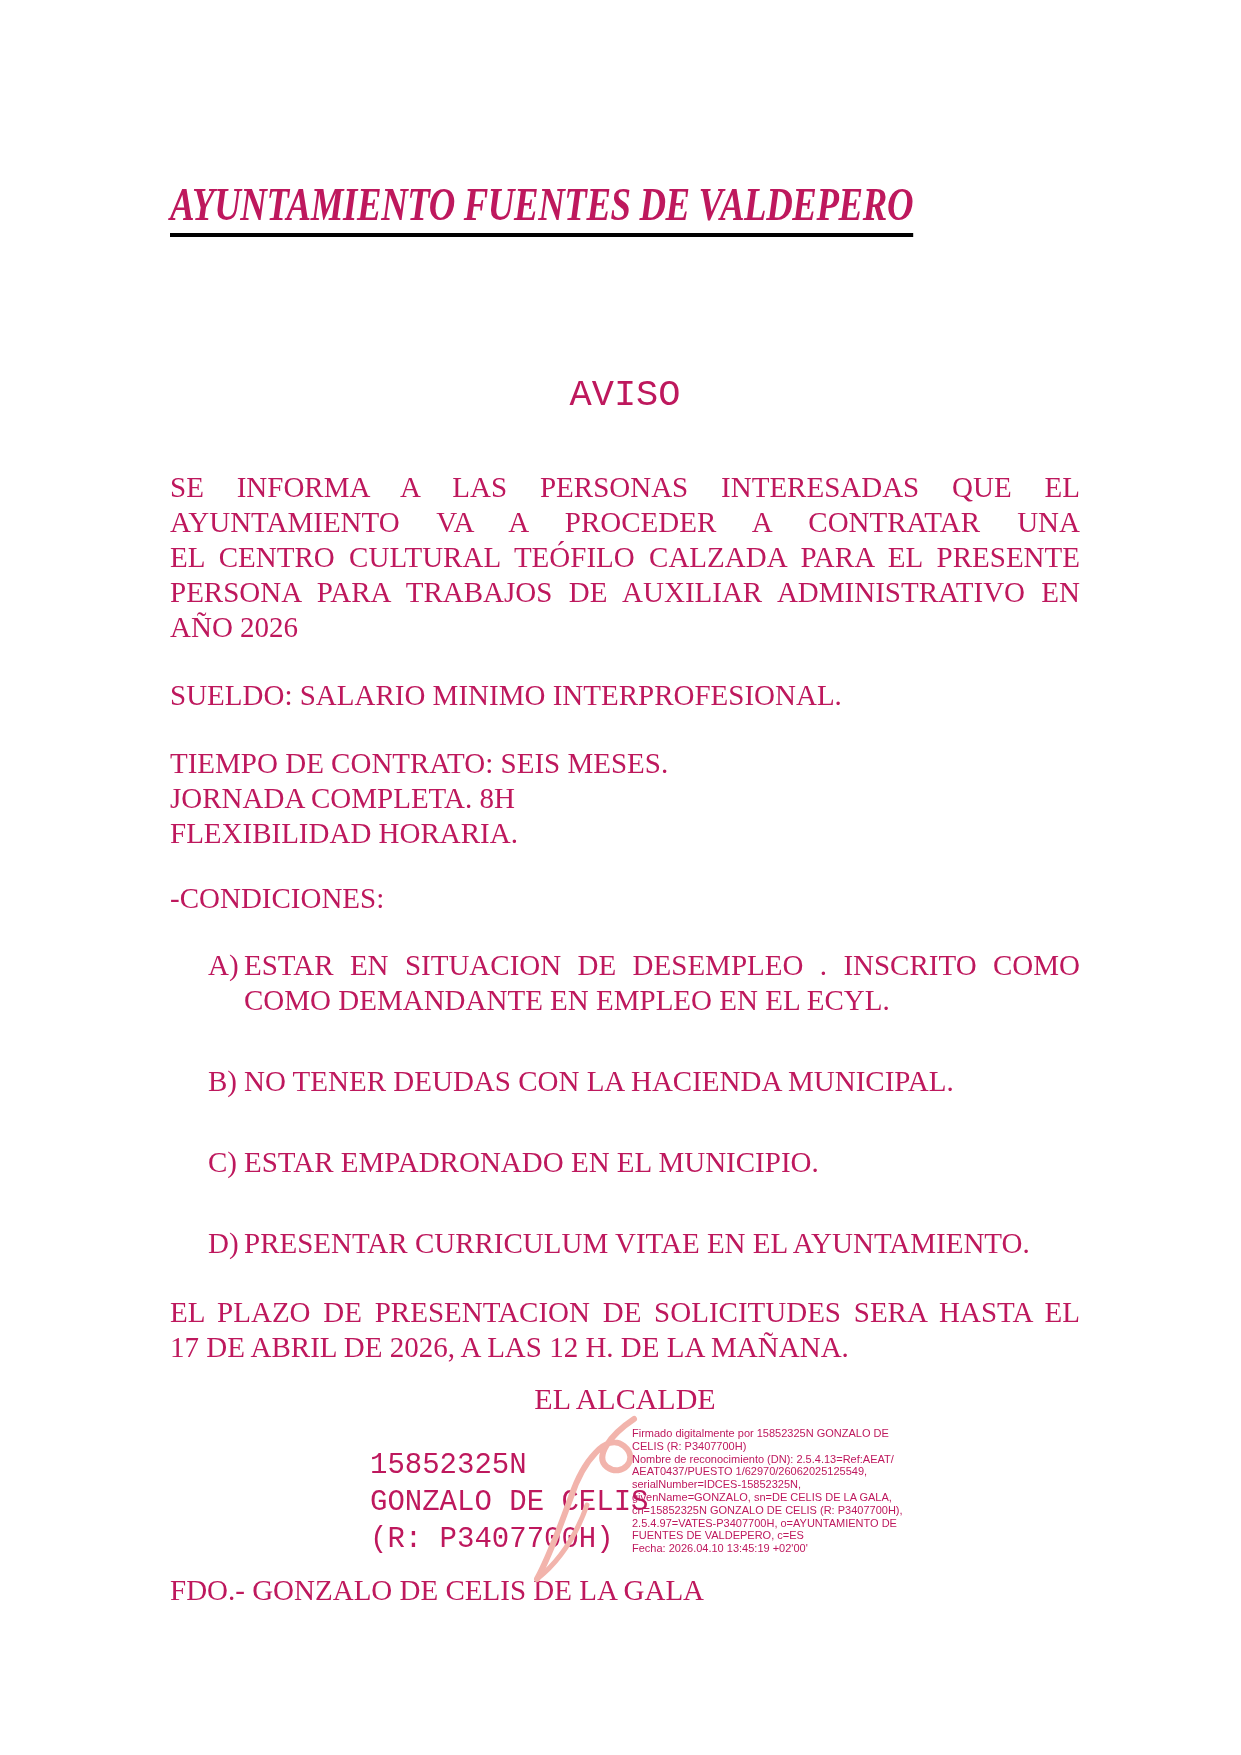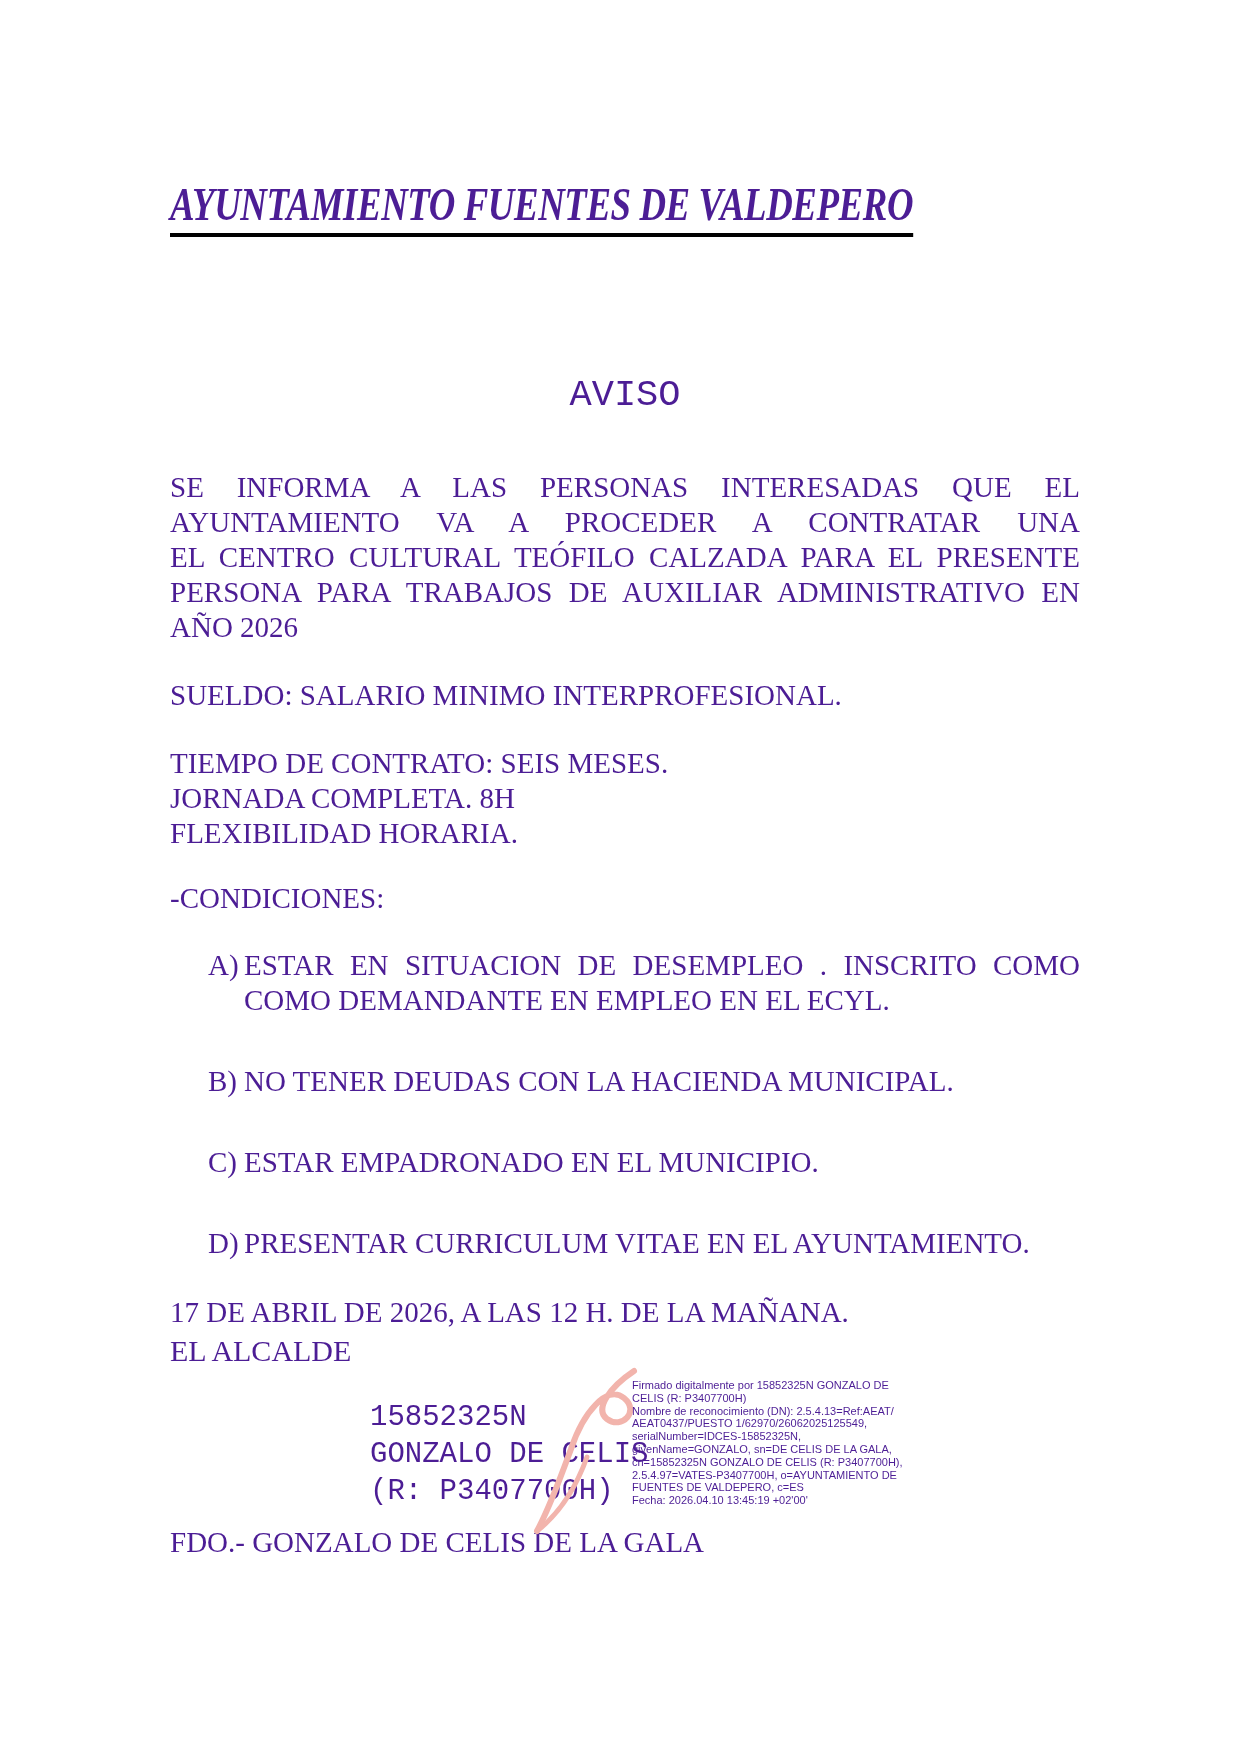--- a/index.html
+++ b/index.html
@@ -1,21 +1,21 @@
 <!DOCTYPE html>
 <html><head>
 <meta charset="utf-8">
 <style>
   html, body { margin: 0; padding: 0; background: #ffffff; }
   .page {
     position: relative;
     width: 1241px;
     height: 1755px;
     background: #ffffff;
-    color: #4c1d95;
+    color: #be185d;
     font-family: "Liberation Serif", serif;
     overflow: hidden;
   }
   .content {
     padding: 0 161px 0 170px; 
   }
   
   .doc-title {
     margin-top: 182px;
     font-size: 46px;
@@ -55,21 +55,22 @@
     line-height: 35px;
   }
   .cond-item .marker { flex: 0 0 36px; }
   .cond-item .cond-text { flex: 1 1 auto; }
   .cond-a { margin-top: 32px; }
   .cond-b { margin-top: 46px; }
   .cond-c { margin-top: 46px; }
   .cond-d { margin-top: 46px; }
   .deadline { margin-top: 34px; }
   .alcalde {
-    margin-top: 3px;
+    margin-top: 16px;
+    text-align: center;
     font-size: 30px;
     line-height: 36px;
   }
   
   .sig-block {
     position: relative;
     margin-top: 8px;
     height: 142px;
   }
   .signer-name {
@@ -156,20 +157,21 @@
     </div>
 
     <div class="cond-item cond-d">
       <span class="marker">D)</span>
       <div class="cond-text">
         <div>PRESENTAR CURRICULUM VITAE EN EL AYUNTAMIENTO.</div>
       </div>
     </div>
 
     <div class="deadline">
+      <div class="body-line jl">EL PLAZO DE PRESENTACION DE SOLICITUDES SERA HASTA EL</div>
       <div class="body-line jll">17 DE ABRIL DE 2026, A LAS 12 H. DE LA MAÑANA.</div>
     </div>
 
     <div class="alcalde">EL ALCALDE</div>
 
     <div class="sig-block">
 
       <div class="signer-name">
         <div>15852325N</div>
         <div>GONZALO DE CELIS</div>

